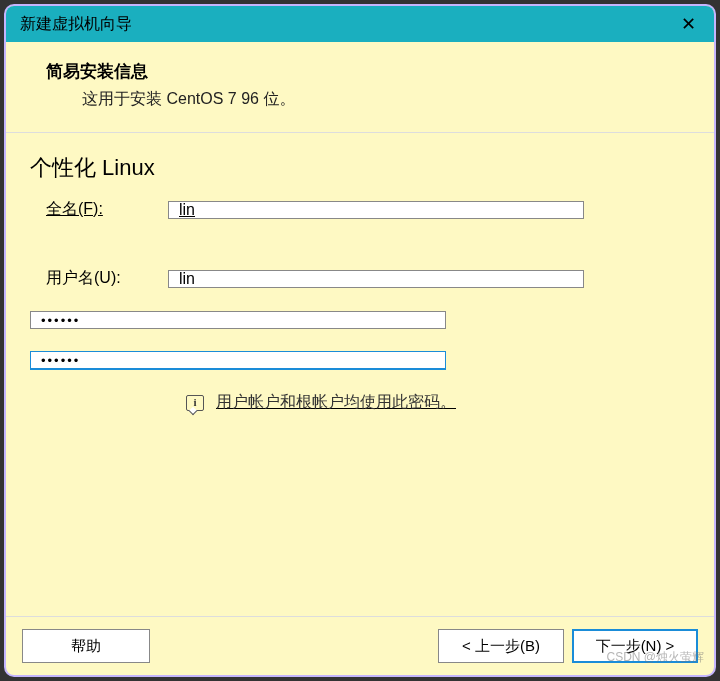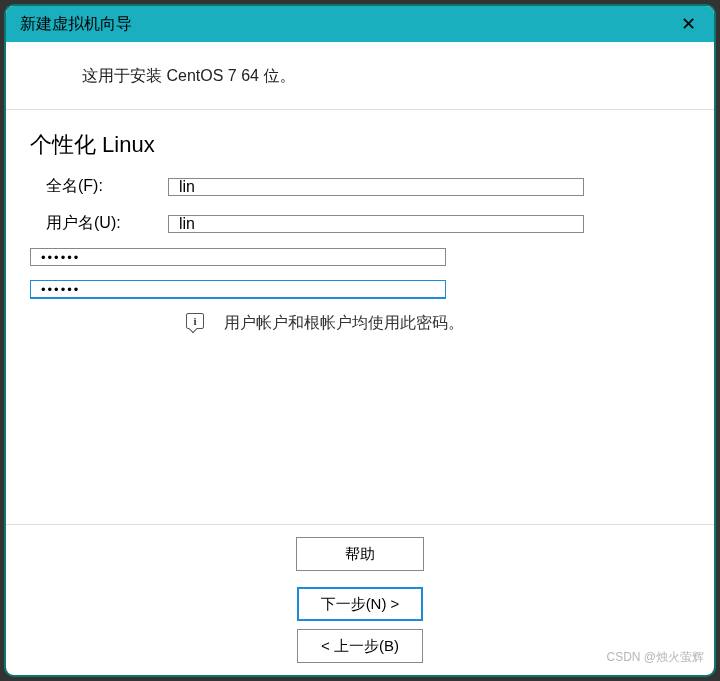--- a/index.html
+++ b/index.html
@@ -11,22 +11,22 @@
       font-family: "Microsoft YaHei", "Segoe UI", Arial, sans-serif;
       background: #333;
       display: flex;
       justify-content: center;
       align-items: flex-start;
       padding: 4px;
     }
     .window {
       width: 712px;
       height: 673px;
-      background: #ffffff;
-      border: 2px solid #0f766e;
+      background: #fef9c3;
+      border: 2px solid #c4b5fd;
       border-radius: 10px;
       overflow: hidden;
       display: flex;
       flex-direction: column;
       position: relative;
     }
     .titlebar {
       background: #1aafbf;
       height: 36px;
       display: flex;
@@ -63,24 +63,25 @@
       overflow: auto;
     }
     .section-label {
       font-size: 22px;
       color: #000;
       margin-bottom: 16px;
     }
     .form-row {
       display: flex;
       align-items: center;
-      margin-bottom: 14px;
+      margin-bottom: 22px;
     }
     .form-row.gap {
-      margin-bottom: 16px;
+      margin-bottom: 48px;
+      text-decoration: underline;
     }
     .form-label {
       width: 138px;
       padding-left: 16px;
       font-size: 16px;
       color: #000;
     }
     .form-input {
       flex: 0 0 416px;
       height: 16px;
@@ -90,23 +91,25 @@
       padding: 8px 10px;
       font-family: inherit;
       outline: none;
     }
     .form-input.focused {
       border: 1px solid #1a8cd8;
       border-bottom: 2px solid #1a8cd8;
     }
     .hint-row {
       display: flex;
+      align-items: center;
       margin-left: 156px;
       margin-top: 12px;
-      gap: 20px;
+      gap: 12px;
+      text-decoration: underline;
     }
     .hint-icon {
       width: 18px;
       height: 16px;
       border: 1.3px solid #555;
       border-radius: 2px;
       position: relative;
       display: inline-block;
       flex-shrink: 0;
     }
@@ -136,21 +139,20 @@
     .hint-text {
       font-size: 16px;
       color: #333;
     }
     .footer {
       border-top: 1px solid #ddd;
       padding: 12px 16px;
       display: flex;
       align-items: center;
       gap: 8px;
-      flex-direction: column;
     }
     .spacer {
       flex: 1;
     }
     .btn {
       height: 34px;
       min-width: 126px;
       background: #fff;
       border: 1px solid #888;
       font-size: 15px;
@@ -183,21 +185,22 @@
 </head>
 <body>
 
 <div class="window">
   <div class="titlebar">
     <span>新建虚拟机向导</span>
     <span class="close">✕</span>
   </div>
 
   <div class="header-section">
-    <div class="header-subtitle">这用于安装 CentOS 7 64 位。</div>
+    <div class="header-title">简易安装信息</div>
+    <div class="header-subtitle">这用于安装 CentOS 7 96 位。</div>
   </div>
 
   <div class="body">
     <div class="section-label">个性化 Linux</div>
 
     <div class="form-row gap">
       <div class="form-label">全名(F):</div>
       <input type="text" class="form-input" value="lin" style="">
     </div>
 
@@ -216,18 +219,18 @@
 
     <div class="hint-row">
       <span class="hint-icon"></span>
       <span class="hint-text">用户帐户和根帐户均使用此密码。</span>
     </div>
   </div>
 
   <div class="footer">
     <button class="btn help">帮助</button>
     <div class="spacer"></div>
+    <button class="btn">&lt; 上一步(B)</button>
     <button class="btn primary">下一步(N) &gt;</button>
-    <button class="btn">&lt; 上一步(B)</button>
   </div>
 
   <div class="watermark">CSDN @烛火萤辉</div>
 </div>
 
 </body></html>

